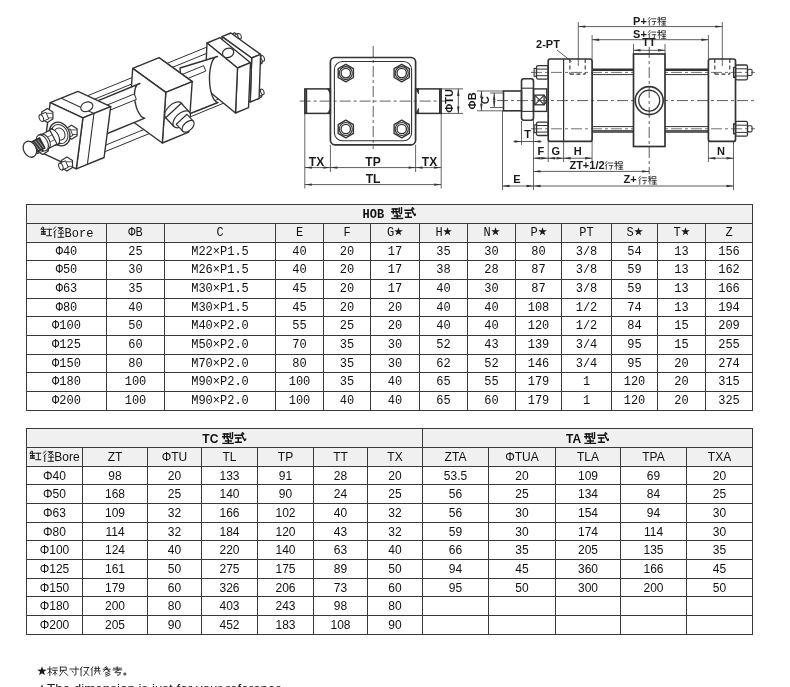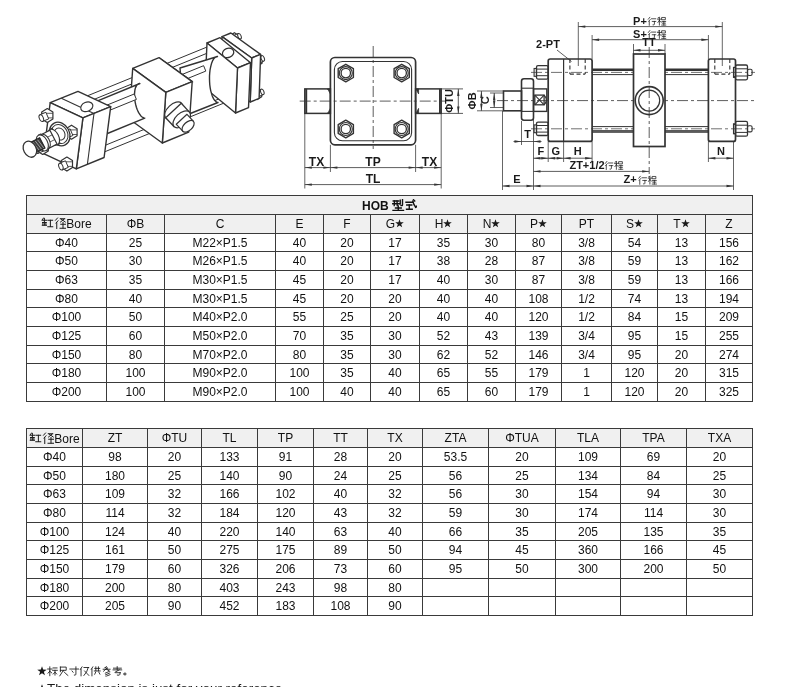--- a/index.html
+++ b/index.html
@@ -473,21 +473,21 @@
     <path d="M48.5,149.4 L46.3,150.5 L38.4,135.2 L40.7,134.1 Z" fill="white" stroke="#333" stroke-width="1.1" stroke-linecap="butt" stroke-linejoin="round"></path>
     <ellipse cx="42.3" cy="142.9" rx="5.2" ry="8.6" transform="rotate(-27 42.3 142.9)" fill="white" stroke="#333" stroke-width="1.1"></ellipse>
     <path d="M45.0,148.0 L32.5,154.4 L27.2,144.1 L39.7,137.7 Z" fill="#3d3d3d" stroke="#222" stroke-width="1.1"></path>
     <line x1="43.7" y1="147.8" x2="37.5" y2="139.7" stroke="#aaa" stroke-width="0.9"></line>
     <line x1="41.4" y1="149.0" x2="35.2" y2="140.9" stroke="#aaa" stroke-width="0.9"></line>
     <line x1="39.1" y1="150.1" x2="32.9" y2="142.1" stroke="#aaa" stroke-width="0.9"></line>
     <line x1="36.8" y1="151.3" x2="30.5" y2="143.3" stroke="#aaa" stroke-width="0.9"></line>
     <line x1="34.5" y1="152.5" x2="28.2" y2="144.5" stroke="#aaa" stroke-width="0.9"></line>
     <ellipse cx="29.9" cy="149.2" rx="6.3" ry="8.4" transform="rotate(-27 29.9 149.2)" fill="white" stroke="#333" stroke-width="1.3"></ellipse>
   </svg>
-<table class="tb" style="left:26px;top:195px;" border="0">
+<table class="tb" style="left:26px;top:204px;font-family:Liberation Mono, monospace;" border="0">
     <colgroup>
       <col style="width:80px">
       <col style="width:58px">
       <col style="width:111px">
       <col style="width:48px">
       <col style="width:47px">
       <col style="width:49px">
       <col style="width:48px">
       <col style="width:48px">
       <col style="width:46px">
@@ -681,20 +681,32 @@
       <col style="width:56px">
       <col style="width:54px">
       <col style="width:55px">
       <col style="width:66px">
       <col style="width:67px">
       <col style="width:65px">
       <col style="width:66px">
       <col style="width:66px">
     </colgroup>
     <tbody>
+      <tr class="hh" style="height:18px">
+        <td colspan="7" style="font-weight:bold">TC <svg style="width:12.5px;height:12.5px;vertical-align:-2px" aria-hidden="true">
+            <use href="#gxing2b" width="12.5" height="12.5"></use>
+          </svg><svg style="width:12.5px;height:12.5px;vertical-align:-2px" aria-hidden="true">
+            <use href="#gshi4b" width="12.5" height="12.5"></use>
+          </svg></td>
+        <td colspan="5" style="font-weight:bold">TA <svg style="width:12.5px;height:12.5px;vertical-align:-2px" aria-hidden="true">
+            <use href="#gxing2b" width="12.5" height="12.5"></use>
+          </svg><svg style="width:12.5px;height:12.5px;vertical-align:-2px" aria-hidden="true">
+            <use href="#gshi4b" width="12.5" height="12.5"></use>
+          </svg></td>
+      </tr>
       <tr class="hh" style="height:19px">
         <td><svg style="width:12.5px;height:12.5px;vertical-align:-2px" aria-hidden="true">
             <use href="#ggang1" width="12.5" height="12.5"></use>
           </svg><svg style="width:12.5px;height:12.5px;vertical-align:-2px" aria-hidden="true">
             <use href="#gjing4" width="12.5" height="12.5"></use>
           </svg>Bore</td>
         <td>ZT</td>
         <td>ΦTU</td>
         <td>TL</td>
         <td>TP</td>
@@ -715,21 +727,21 @@
         <td>28</td>
         <td>20</td>
         <td>53.5</td>
         <td>20</td>
         <td>109</td>
         <td>69</td>
         <td>20</td>
       </tr>
       <tr>
         <td>Φ50</td>
-        <td>180</td>
+        <td>168</td>
         <td>25</td>
         <td>140</td>
         <td>90</td>
         <td>24</td>
         <td>25</td>
         <td>56</td>
         <td>25</td>
         <td>134</td>
         <td>84</td>
         <td>25</td>

